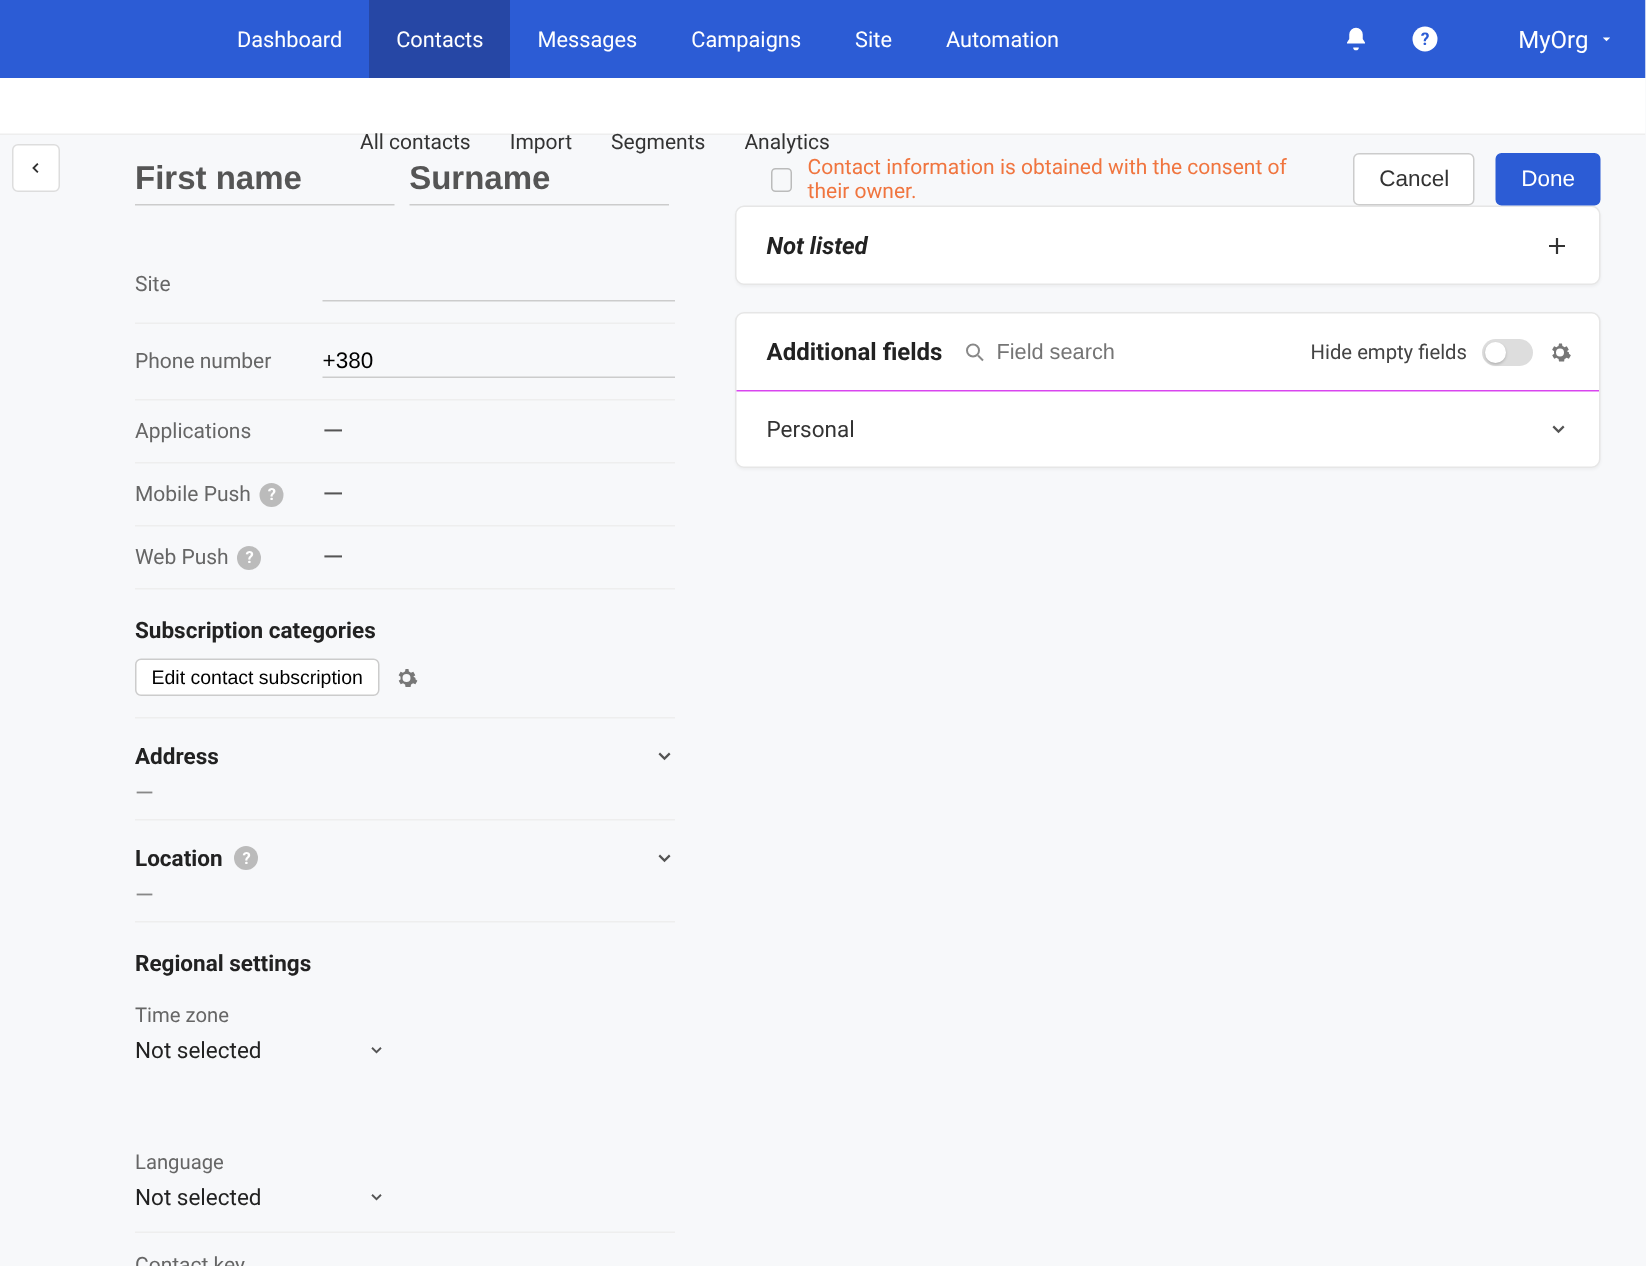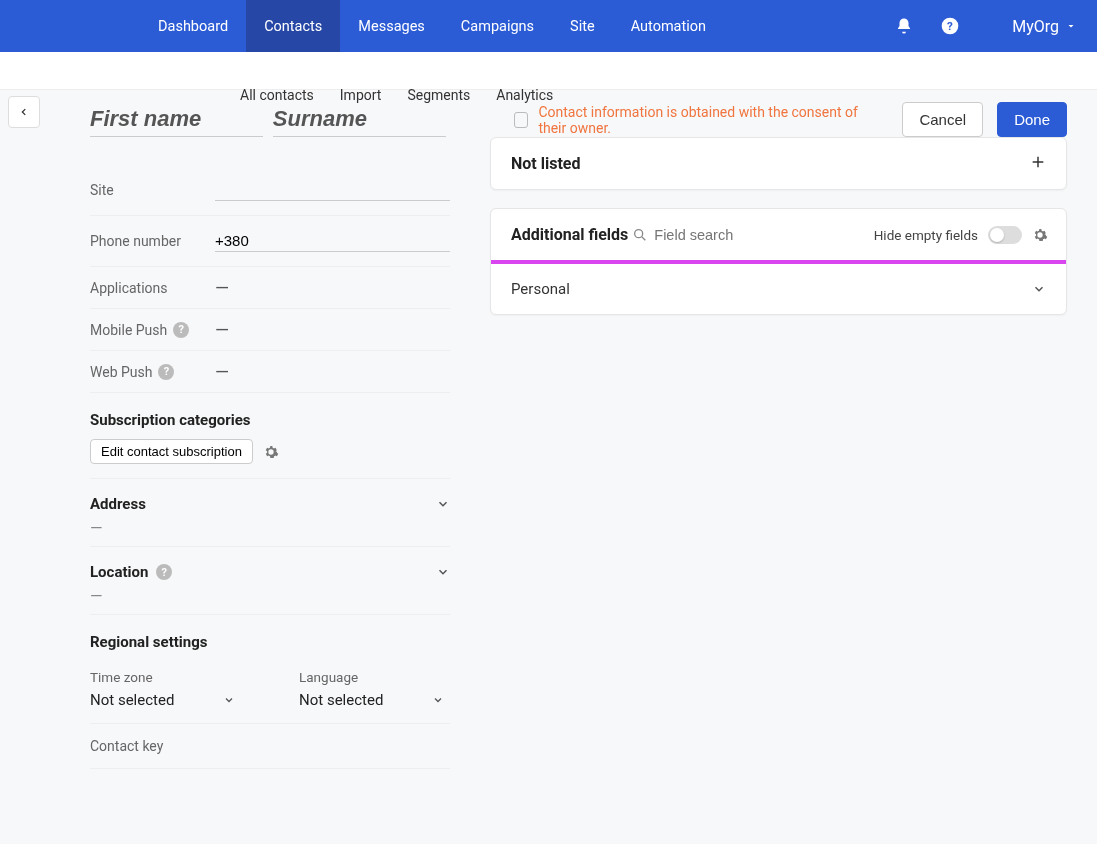--- a/index.html
+++ b/index.html
@@ -50,21 +50,21 @@
     background:#fff; border:1px solid #ddd; border-radius:4px;
     display:flex; align-items:center; justify-content:center;
     cursor:pointer;
   }
   .content { display:flex; padding: 12px 20px 0 90px; gap: 40px; }
   .left-col { width: 360px; }
   .right-col { flex:1; padding-right: 10px; }
   .name-row { display:flex; gap:10px; margin-bottom: 28px; }
   .name-input {
     border:none; border-bottom:1px solid #ccc; background:transparent;
-    font-size:22px; font-weight:700; color:#555; padding:4px 0; width: 100%; font-style: italic;
+    font-size:22px; font-weight:700; color:#555; padding:4px 0; width: 100%;
   }
   .name-input::placeholder { color:#555; opacity:1; font-weight:700; }
   .field-row { display:flex; align-items:center; padding: 14px 0; border-bottom:1px solid #eee; }
   .field-row.tight { padding: 10px 0; border-bottom:1px solid #eee;}
   .field-label { color:#666; width:125px; font-size:14px; display:flex; align-items:center; gap:6px;}
   .field-value { flex:1; font-size:15px; color:#222; }
   .field-value input { border:none; border-bottom:1px solid #ccc; background:transparent; width:100%; padding:2px 0; font-size:15px; }
   .dash { color:#555; font-size:18px; }
   .help-icon {
     width:16px;height:16px;border-radius:50%;background:#bbb;color:#fff;
@@ -74,36 +74,36 @@
   .edit-sub-btn {
     background:#fff;border:1px solid #ccc;border-radius:4px;
     padding:4px 10px; font-size:13px; cursor:pointer;
   }
   .gear-icon { color:#777; cursor:pointer; }
   .collapsible { padding:16px 0 8px; border-bottom:1px solid #eee; }
   .collapsible .hdr { display:flex; align-items:center; justify-content:space-between; cursor:pointer;}
   .collapsible .hdr .t { font-weight:700; font-size:15px; display:flex; align-items:center; gap:8px; }
   .chevron { color:#555; }
   .sub-dash { color:#888; margin-top:6px; font-size:16px; }
-  .two-sel { display:flex; gap:58px; margin-top:8px; padding-bottom:14px; border-bottom:1px solid #eee;}
+  .two-sel { display:flex; gap:58px; margin-top:8px; padding-bottom:14px; border-bottom:1px solid #eee;flex-direction:column;}
   .sel-col { width:48%; }
   .sel-label { color:#666; font-size:13.5px; margin-bottom:6px; }
   .sel-box { display:flex; align-items:center; justify-content:space-between; cursor:pointer; font-size:15px; color:#222; padding-right:6px;}
   .ck-row { padding:14px 0; border-bottom:1px solid #eee; color:#666; }
   .top-right-row { display:flex; align-items:center; justify-content:flex-end; gap:14px; }
   .consent { display:flex; align-items:center; gap:10px; margin-right:auto; padding-left: 24px; }
   .consent-text { color:#f0753f; font-size:14px; }
   .checkbox { width:16px;height:16px;border:1.5px solid #bbb;border-radius:3px;cursor:pointer; }
   .btn { border-radius:4px; padding:8px 16px; font-size:15px; cursor:pointer; }
   .btn-cancel { background:#fff; border:1px solid #ccc; color:#333; }
   .btn-done { background:#2c5cd5; border:1px solid #2c5cd5; color:#fff; }
   .card { background:#fff; border:1px solid #e6e6e6; border-radius:6px; box-shadow:0 1px 2px rgba(0,0,0,0.04); margin-bottom:18px; }
-  .card .card-hdr { display:flex; align-items:flex-start; justify-content:space-between; padding:16px 20px; font-weight:700; font-size:16px; }
+  .card .card-hdr { display:flex; align-items:center; justify-content:space-between; padding:16px 20px; font-weight:700; font-size:16px;font-style:italic; }
   .plus-btn { font-size:20px; cursor:pointer; color:#333; font-weight:400;}
-  .af-hdr { display:flex; align-items:center; gap:4px; padding:16px 18px 16px 20px; border-bottom:4px solid #d946ef; }
+  .af-hdr { display:flex; align-items:center; gap:14px; padding:16px 18px 16px 20px; border-bottom:1px solid #d946ef; }
   .af-title { font-weight:700; font-size:16px; }
   .search-wrap { display:flex; align-items:center; gap:6px; color:#888; flex:1; }
   .search-wrap input { border:none; background:transparent; outline:none; font-size:14.5px; width:140px; }
   .hide-empty { display:flex; align-items:center; gap:10px; color:#444; font-size:13.5px; }
   .toggle { width:34px;height:18px;border-radius:10px;background:#ddd;position:relative;cursor:pointer; }
   .toggle::after { content:"";position:absolute;left:2px;top:2px;width:14px;height:14px;border-radius:50%;background:#fff;box-shadow:0 1px 2px rgba(0,0,0,0.2); }
   .card .sub-row { display:flex; align-items:center; justify-content:space-between; padding:16px 20px; cursor:pointer; font-size:15px; color:#333;}
   svg { display:block; }
 </style>
 </head>

